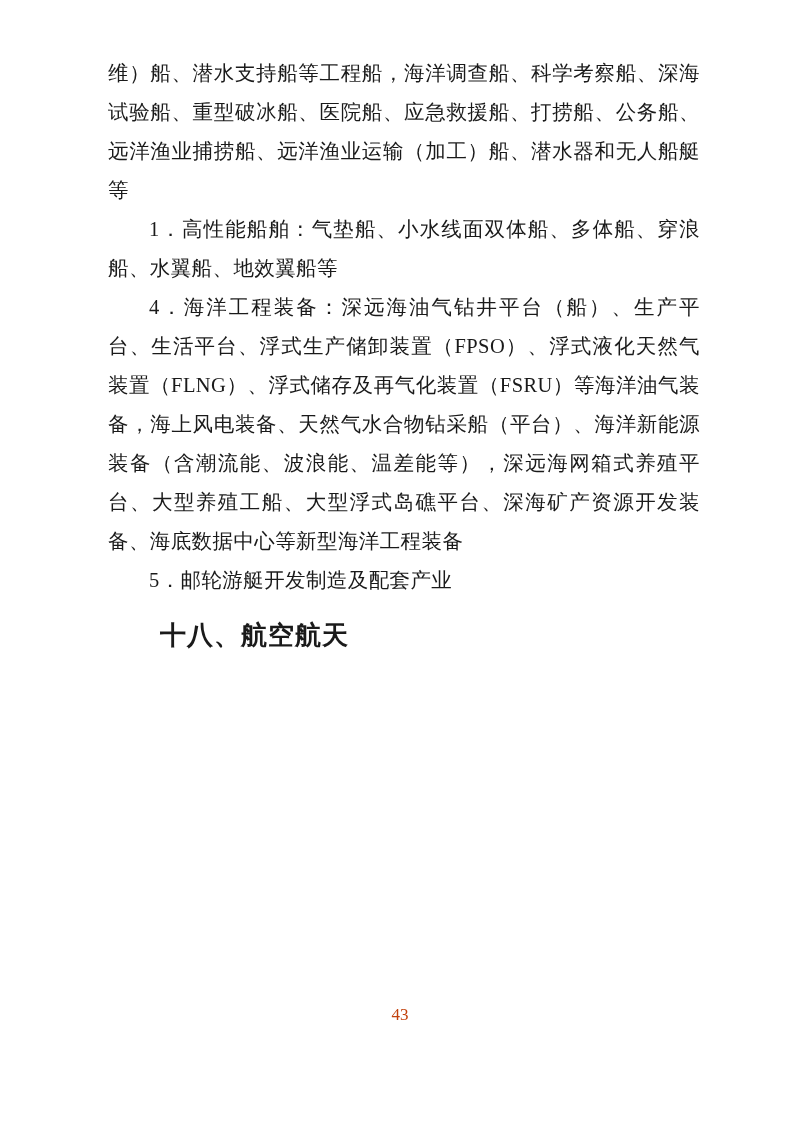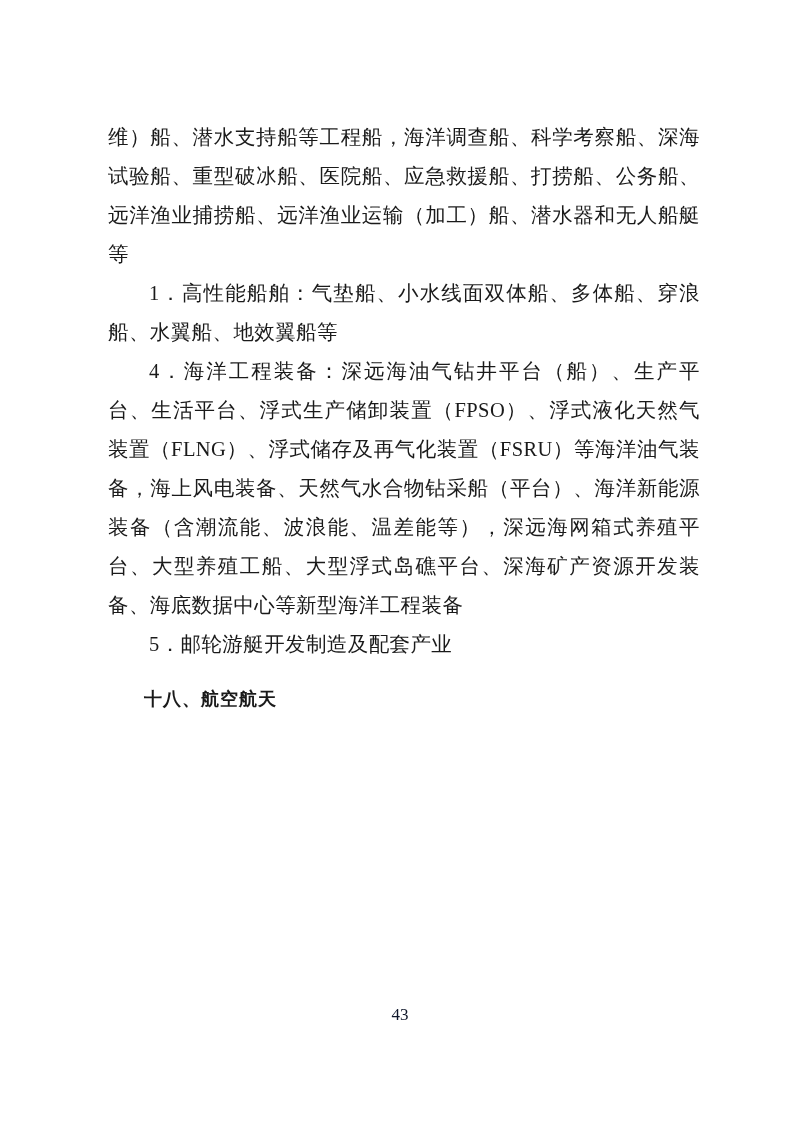--- a/index.html
+++ b/index.html
@@ -11,21 +11,21 @@
     width: 800px;
     height: 1131px;
     font-family: "Liberation Serif", "DejaVu Serif", serif;
     color: #1a1a1a;
   }
   .page {
     position: relative;
     width: 800px;
     height: 1131px;
     box-sizing: border-box;
-    padding: 118px 100px 60px 108px;
+    padding: 54px 100px 60px 108px;
     background: #ffffff;
   }
   .doc-body {
     font-size: 20.5px;
     line-height: 39px;
     text-align: justify;
     text-justify: inter-ideograph;
     letter-spacing: 0.4px;
   }
   .para {
@@ -35,32 +35,32 @@
     text-indent: 2em;
   }
   .para.cont {
     text-indent: 0;
   }
   .heading {
     margin-top: 16px;
     text-indent: 2em;
     font-weight: bold;
     font-family: "Liberation Sans", "DejaVu Sans", sans-serif;
-    font-size: 18px;
+    font-size: 26px;
     letter-spacing: 1px;
   }
   .page-number {
     position: absolute;
     left: 0;
     right: 0;
     top: 1005px;
     text-align: center;
     font-size: 17px;
     font-family: "Liberation Serif", "DejaVu Serif", serif;
-    color: #0f172a;
+    color: #c2410c;
   }
 </style>
 </head>
 <body>
 
 <div class="page">
   <div class="doc-body">
 
     <p class="para cont">维）船、潜水支持船等工程船，海洋调查船、科学考察船、深海试验船、重型破冰船、医院船、应急救援船、打捞船、公务船、远洋渔业捕捞船、远洋渔业运输（加工）船、潜水器和无人船艇等</p>
 

